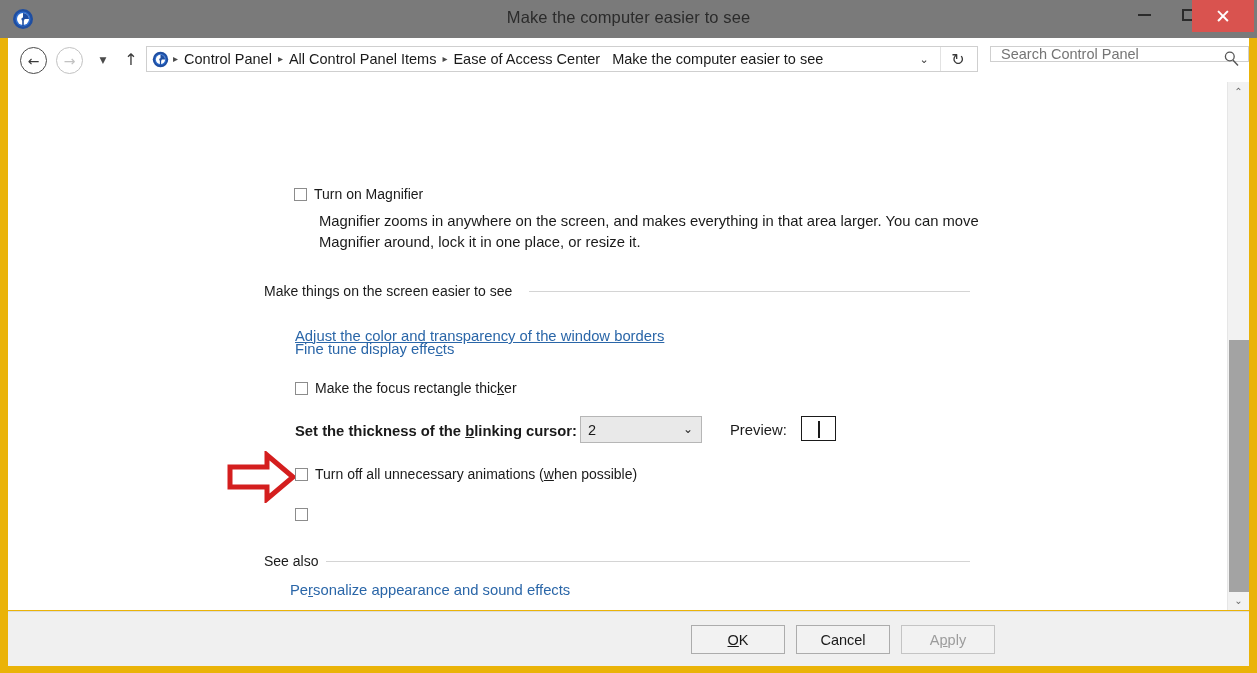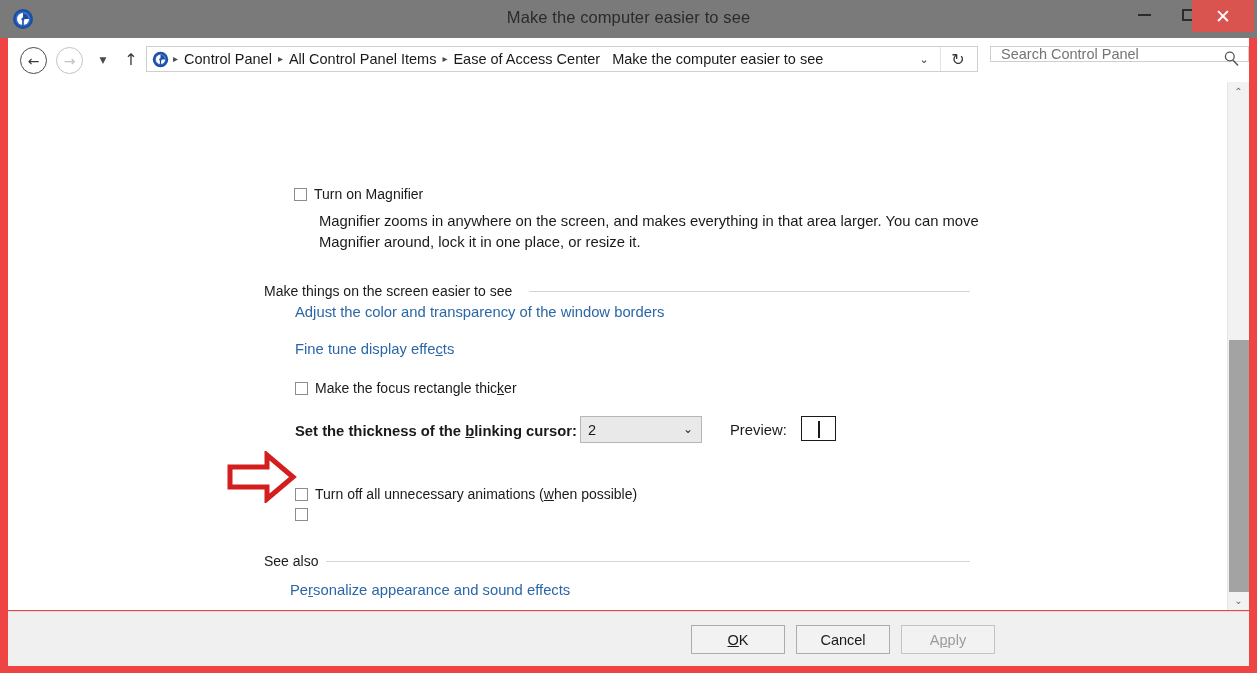--- a/index.html
+++ b/index.html
@@ -8,21 +8,21 @@
     background: #ffffff;
   }
   body {
     font-family: "Liberation Sans", sans-serif;
     -webkit-font-smoothing: antialiased;
   }
   #window {
     position: relative;
     width: 1257px;
     height: 673px;
-    background: #ef4444;
+    background: #eab308;
     overflow: hidden;
     box-sizing: border-box;
   }
 
   
   #titlebar {
     position: absolute;
     left: 0; top: 0;
     width: 1257px;
     height: 38px;
@@ -389,21 +389,21 @@
     <div class="row" style="left:286px; top:103px;">
       <span class="chk"></span><span class="clabel"><span>Turn on Ma</span><span class="acc">g</span><span>nifier</span></span>
     </div>
 
     <div class="desc" style="position:absolute; left:311px; top:129px; width:670px;">Magnifier zooms in anywhere on the screen, and makes everything in that area larger. You can move
 Magnifier around, lock it in one place, or resize it.</div>
 
     <div class="section-head" style="left:256px; top:201px;">Make things on the screen easier to see</div>
     <div class="section-rule" style="left:521px; top:209px; width:441px;"></div>
 
-    <div class="tlink" style="left:287px; top:222px;"><span>Ad</span><span class="acc">j</span><span>ust the color and transparency of the window borders</span></div>
+    <div class="tlink" style="left:287px; top:246px;text-decoration:underline;"><span>Ad</span><span class="acc">j</span><span>ust the color and transparency of the window borders</span></div>
 
     <div class="tlink" style="left:287px; top:259px;"><span>Fine tune display effe</span><span class="acc">c</span><span>ts</span></div>
 
     <div class="row" style="left:287px; top:297px;">
       <span class="chk"></span><span class="clabel"><span>Make the focus rectangle thic</span><span class="acc">k</span><span>er</span></span>
     </div>
 
     <div id="cursor-label" style="left:287px; top:341px;font-weight:bold;"><span>Set the thickness of the </span><span class="acc">b</span><span>linking cursor:</span></div>
 
     <div id="thickness-select">
@@ -413,21 +413,21 @@
 
     <div id="preview-label">Preview:</div>
     <div id="preview-box">
       <div id="preview-caret"></div>
     </div>
 
     <svg id="red-arrow" width="70" height="52" viewBox="0 0 70 52">
       <path d="M3 16 L40 16 L40 4 L66 26 L40 48 L40 36 L3 36 Z" fill="#ffffff" stroke="#d41e1e" stroke-width="5" stroke-linejoin="miter"></path>
     </svg>
 
-    <div class="row" style="left:287px; top:383px;margin-top:20px;">
+    <div class="row" style="left:287px; top:383px;">
       <span class="chk"></span><span class="clabel"><span>Turn off all unnecessary animations (</span><span class="acc">w</span><span>hen possible)</span></span>
     </div>
 
     <div class="row" style="left:287px; top:423px;">
       <span class="chk"></span>
     </div>
 
     <div class="section-head" style="left:256px; top:471px;">See also</div>
     <div class="section-rule" style="left:318px; top:479px; width:644px;"></div>
 

